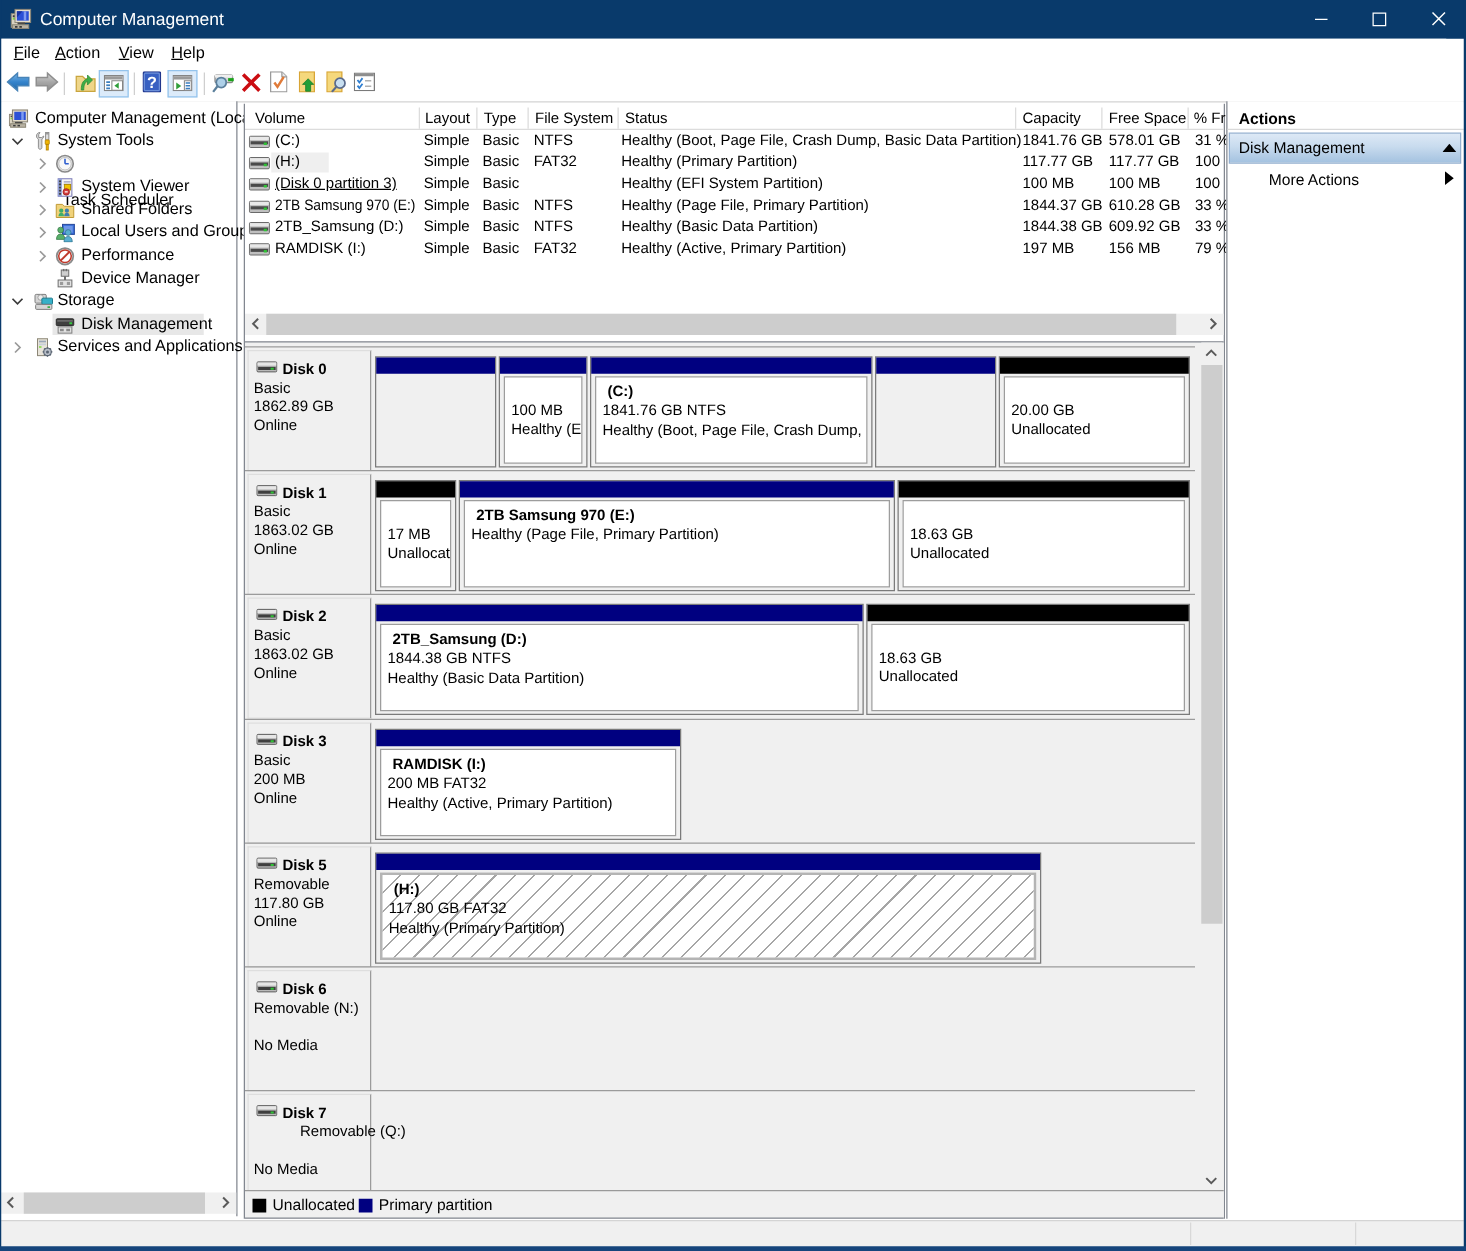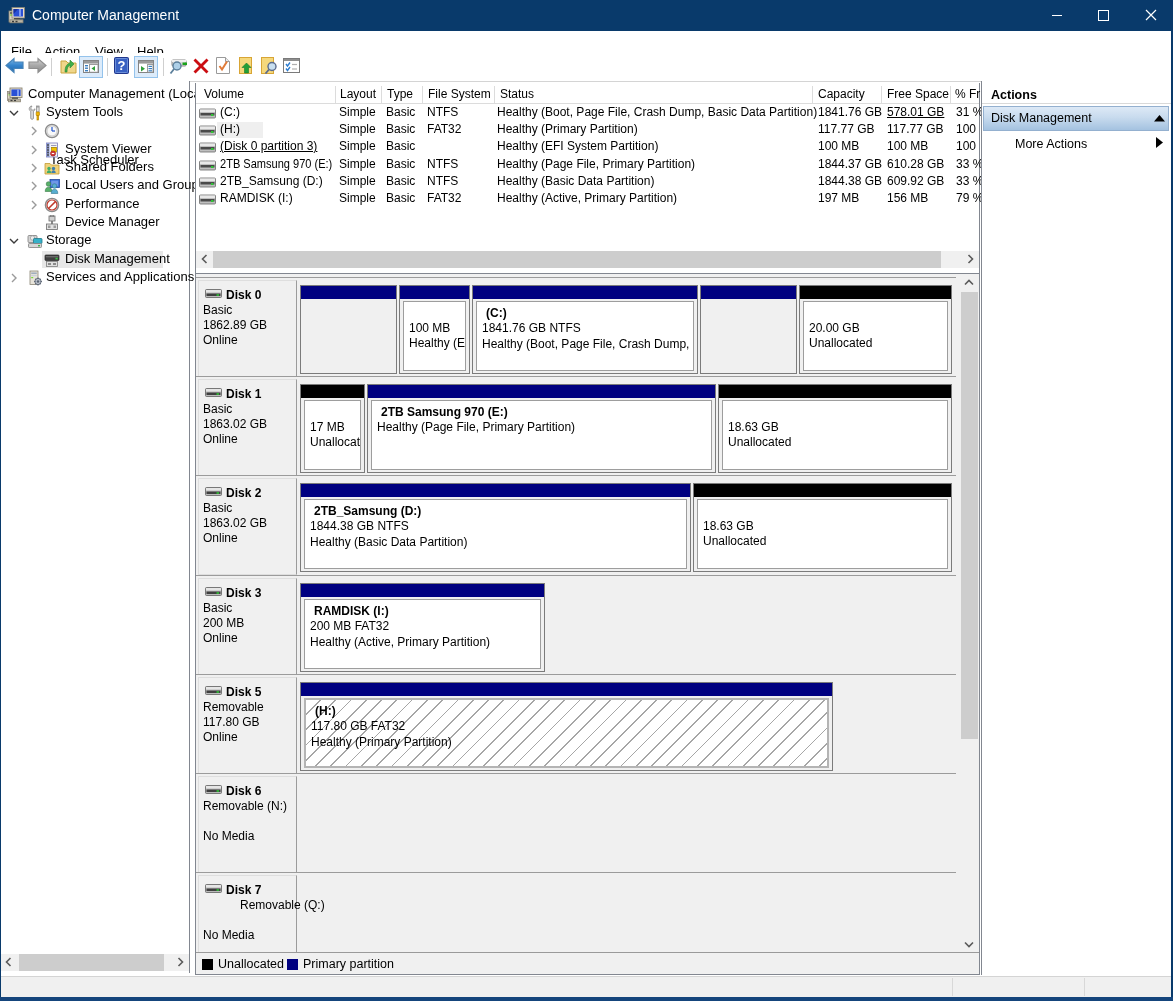--- a/index.html
+++ b/index.html
@@ -6,21 +6,21 @@
   body{width:1173px;height:1001px;position:relative;overflow:hidden;
        font-family:"Liberation Sans",sans-serif;background:#fff;
        -webkit-font-smoothing:antialiased;}
   .abs{position:absolute;}
   
   #titlebar{left:0;top:0;width:1173px;height:31px;background:#093a6b;}
   #title-text{left:32px;top:7px;color:#fff;font-size:14px;}
   #border-l{left:0;top:0;width:1px;height:1001px;background:#093a6b;}
   #border-r{left:1171px;top:0;width:2px;height:1001px;background:#093a6b;}
   #border-b{left:0;top:997px;width:1173px;height:4px;background:#15457c;}
-  #menubar{left:1px;top:41px;width:1156px;height:22px;background:#fff;font-size:13px;color:#000;}
+  #menubar{left:1px;top:31px;width:1156px;height:22px;background:#fff;font-size:13px;color:#000;}
   .mitem{top:3px;}
   #toolbar{left:1px;top:53px;width:1170px;height:28px;background:#fff;border-bottom:1px solid #d4d4d4;}
   .tsep{top:58px;width:1px;height:18px;background:#cfcfcf;}
   .tbox{top:56px;width:24px;height:22px;background:#dcebfa;border:1px solid #94c3ec;box-sizing:border-box;}
   
   #tree{left:1px;top:81px;width:189px;height:892px;background:#fff;border-right:1px solid #828790;box-sizing:border-box;}
   .trow{position:absolute;left:0;height:18px;font-size:13px;white-space:nowrap;color:#000;}
   #tree-hscroll{left:1px;top:954px;width:188px;height:17px;background:#f0f0f0;}
   
   #midpanel{left:195px;top:83px;width:785px;height:892px;border-left:1px solid #828790;border-right:1px solid #828790;box-sizing:border-box;background:#fff;}
@@ -343,21 +343,21 @@
 <rect x="1.5" y="5" width="14" height="2.5" fill="#4a4a4a"></rect>
 <rect x="12" y="6" width="2.5" height="2" fill="#2fc235"></rect>
 </svg>
 <div class="abs vrow" style="top:105px;">
 <span class="vcell" style="left:220px;">(C:)</span>
 <span class="vcell" style="left:339px;">Simple</span>
 <span class="vcell" style="left:386px;">Basic</span>
 <span class="vcell" style="left:427px;">NTFS</span>
 <span class="vcell" style="left:497px;">Healthy (Boot, Page File, Crash Dump, Basic Data Partition)</span>
 <span class="vcell" style="left:818px;">1841.76 GB</span>
-<span class="vcell" style="left:887px;text-decoration:underline;">578.01 GB</span>
+<span class="vcell" style="left:887px;">578.01 GB</span>
 <span class="vcell" style="left:956px;">31 %</span>
 </div>
 <div class="abs" style="left:217px;top:122px;width:46px;height:16px;background:#efefef;"></div>
 <svg class="abs" style="left:199px;top:125px;width:17px;height:11px" viewBox="0 0 17 11">
 <rect x="0.5" y="1" width="16" height="9" rx="1" fill="#bfbfbf" stroke="#6a6a6a" stroke-width="0.8"></rect>
 <rect x="1" y="1.5" width="15" height="2.5" fill="#e8e8e8"></rect>
 <rect x="1.5" y="5" width="14" height="2.5" fill="#4a4a4a"></rect>
 <rect x="12" y="6" width="2.5" height="2" fill="#2fc235"></rect>
 </svg>
 <div class="abs vrow" style="top:122px;">

